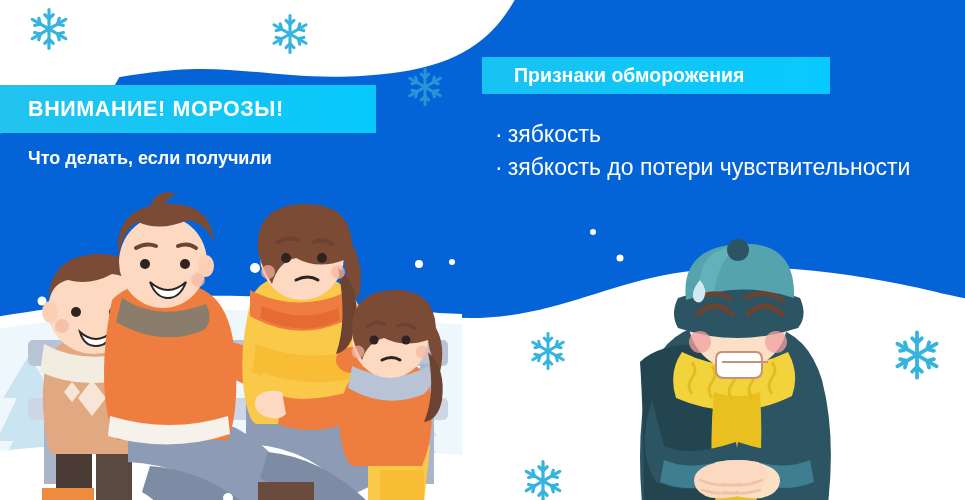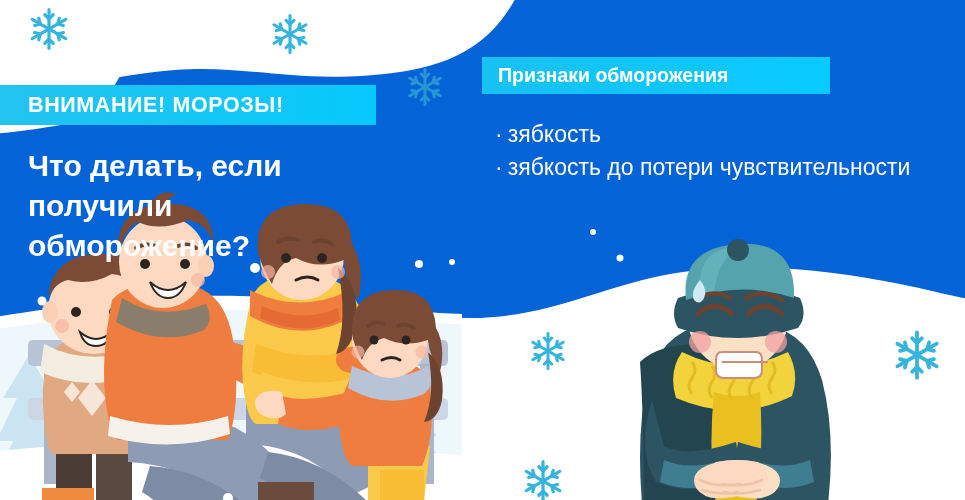--- a/index.html
+++ b/index.html
@@ -17,39 +17,39 @@
   .layer{position:absolute;inset:0;}
   svg.layer{display:block;width:965px;height:500px;}
 
   
   .hl-bar{
     position:absolute;
     display:flex;align-items:center;
     box-sizing:border-box;
   }
   #attention-bar{
-    left:0;top:85px;width:376px;height:40px;
+    left:0;top:85px;width:376px;height:48px;
     background:linear-gradient(90deg,#23c3ef 0%,#13c7f5 55%,#06c9fb 100%);
     padding-left:28px;
   }
   #attention-bar .txt{
     color:#ffffff;font-size:21.5px;font-weight:bold;
     letter-spacing:.6px;white-space:nowrap;
   }
   #signs-bar{
     left:482px;top:57px;width:348px;height:37px;
     background:linear-gradient(90deg,#18c2f2 0%,#08caff 100%);
-    padding-left:16px;
+    padding-left:32px;
   }
   #signs-bar .txt{
     color:#ffffff;font-size:19.5px;font-weight:bold;white-space:nowrap;
   }
   #main-question{
     position:absolute;left:28px;top:146px;width:400px;
-    color:#ffffff;font-size:30px;font-weight:bold;line-height:1.34;
+    color:#ffffff;font-size:18px;font-weight:bold;line-height:1.34;
   }
   #signs-list{
     position:absolute;left:495px;top:118px;width:460px;
     color:#ffffff;font-size:23px;line-height:1.42;
   }
   #signs-list .li{white-space:nowrap;}
   #signs-list .li .bullet{margin-right:5px;}
 </style>
 </head>
 <body>
@@ -348,21 +348,20 @@
 
     </g>
   </svg>
 
   <div class="hl-bar" id="attention-bar">
     <span class="txt">ВНИМАНИЕ! МОРОЗЫ!</span>
   </div>
 
   <div id="main-question">
     <div>Что делать, если получили</div>
-    <div>обморожение?</div>
   </div>
 
   <div class="hl-bar" id="signs-bar">
     <span class="txt">Признаки обморожения</span>
   </div>
 
   <div id="signs-list">
     <div class="li">
       <span class="bullet">·</span><span>зябкость</span>
     </div>

